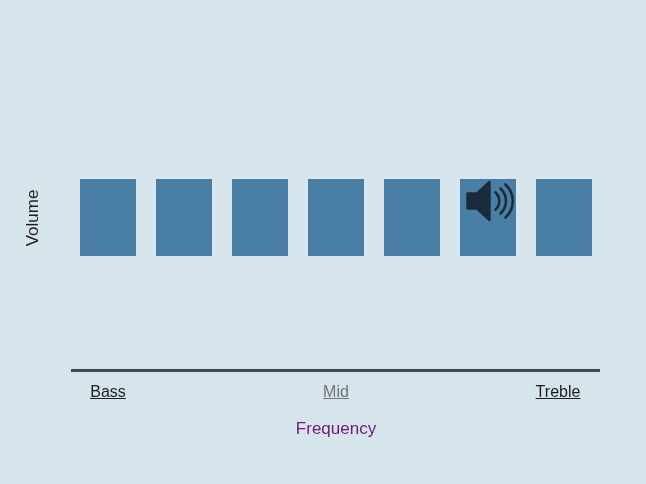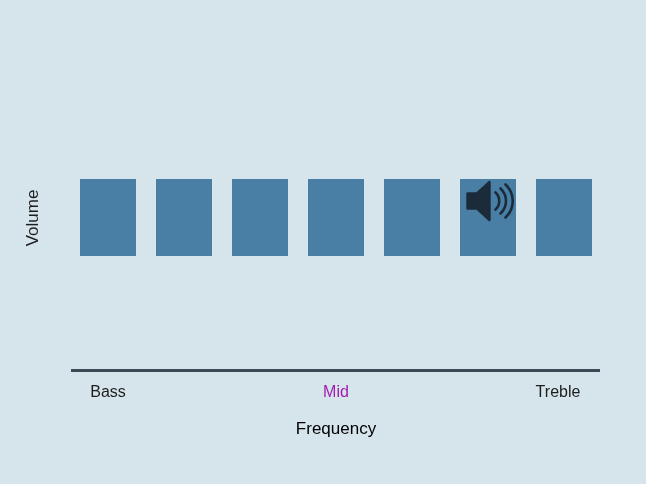--- a/index.html
+++ b/index.html
@@ -52,30 +52,31 @@
 
   
   .tick-label {
     position: absolute;
     top: 383px;
     font-size: 16px;
     color: #1d1d1d;
     text-align: right;
     white-space: nowrap;
     transform: translateX(-50%);
+    text-decoration: underline;
   }
 
   
   #xlabel {
     position: absolute;
     top: 419px;
     left: 336px;
     transform: translateX(-50%);
     font-size: 17px;
-    color: #000000;
+    color: #701a75;
     white-space: nowrap;
   }
 
   
   #ylabel {
     position: absolute;
     left: 33px;
     top: 218px;
     font-size: 17px;
     color: #1d1d1d;
@@ -107,21 +108,21 @@
         <div class="bar" style="left: 308px; width: 56px; height: 77px; background: rgb(74, 127, 165);"></div>
         <div class="bar" style="left: 384px; width: 56px; height: 77px; background: rgb(74, 127, 165);"></div>
         <div class="bar" style="left: 460px; width: 56px; height: 77px; background: rgb(74, 127, 165);"></div>
         <div class="bar" style="left: 536px; width: 56px; height: 77px; background: rgb(74, 127, 165);"></div>
       </div>
 
     <div id="axis-line"></div>
 
     <div id="tick-labels">
         <div class="tick-label" style="left: 108px; color: rgb(29, 29, 29);">Bass</div>
-        <div class="tick-label" style="left: 336px; color: #a21caf;">Mid</div>
+        <div class="tick-label" style="left: 336px; color: #737373;">Mid</div>
         <div class="tick-label" style="left: 558px; color: rgb(29, 29, 29);">Treble</div>
       </div>
 
     <div id="xlabel">Frequency</div>
 
     <div id="ylabel">Volume</div>
 
     <div id="speaker-icon">
       <svg viewBox="0 0 48 44" width="48" height="44" aria-hidden="true">
 

